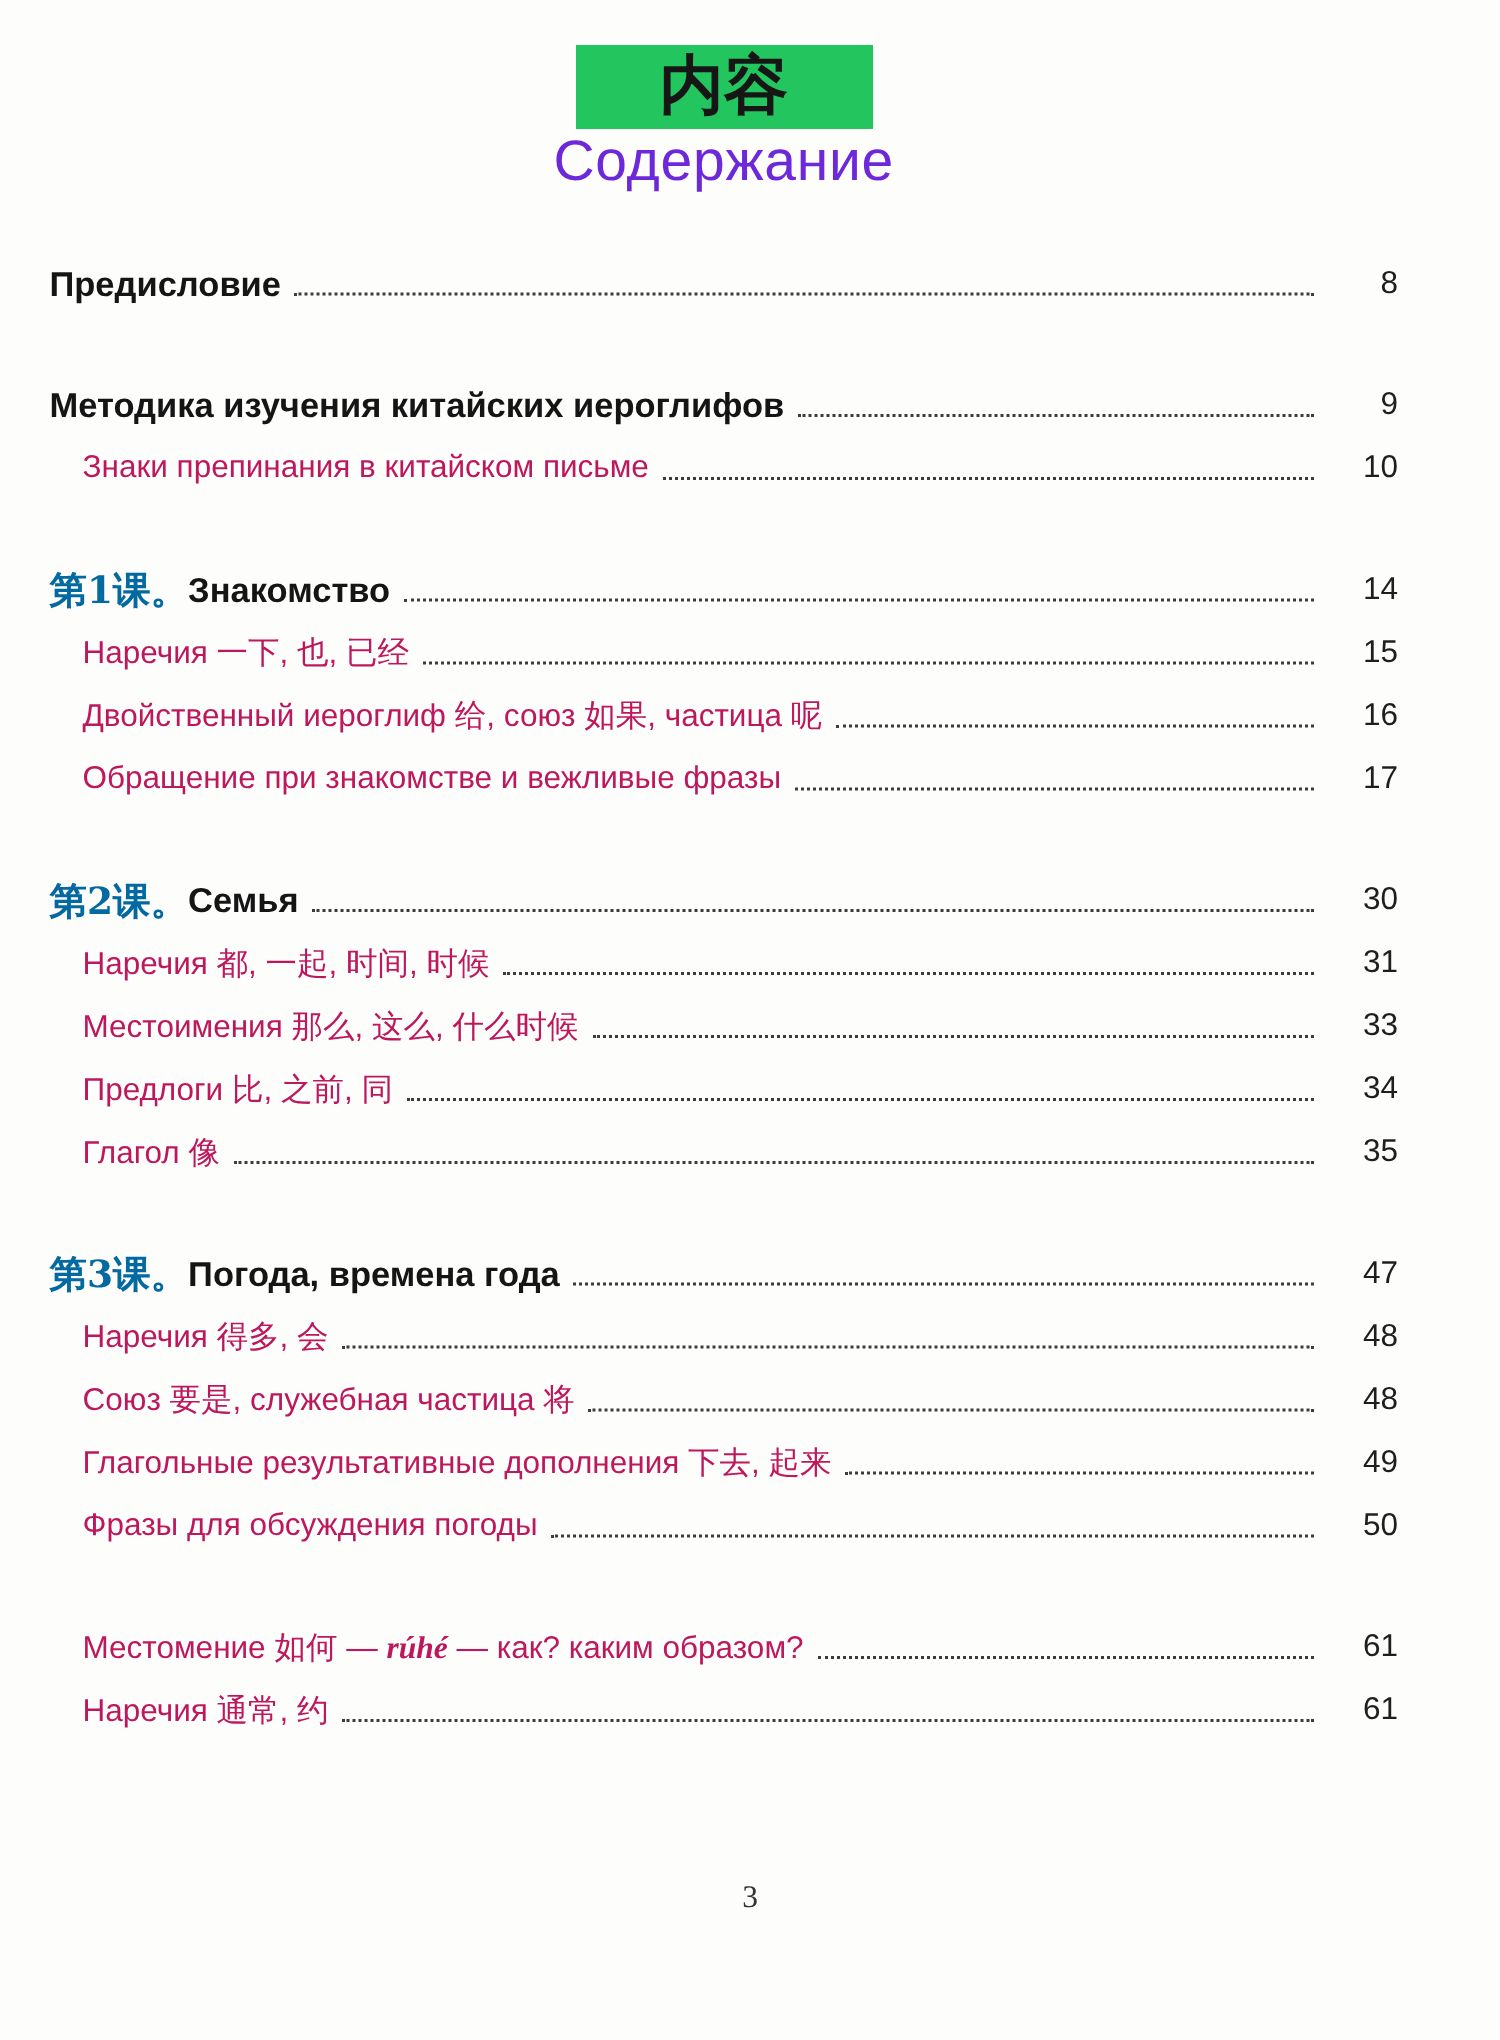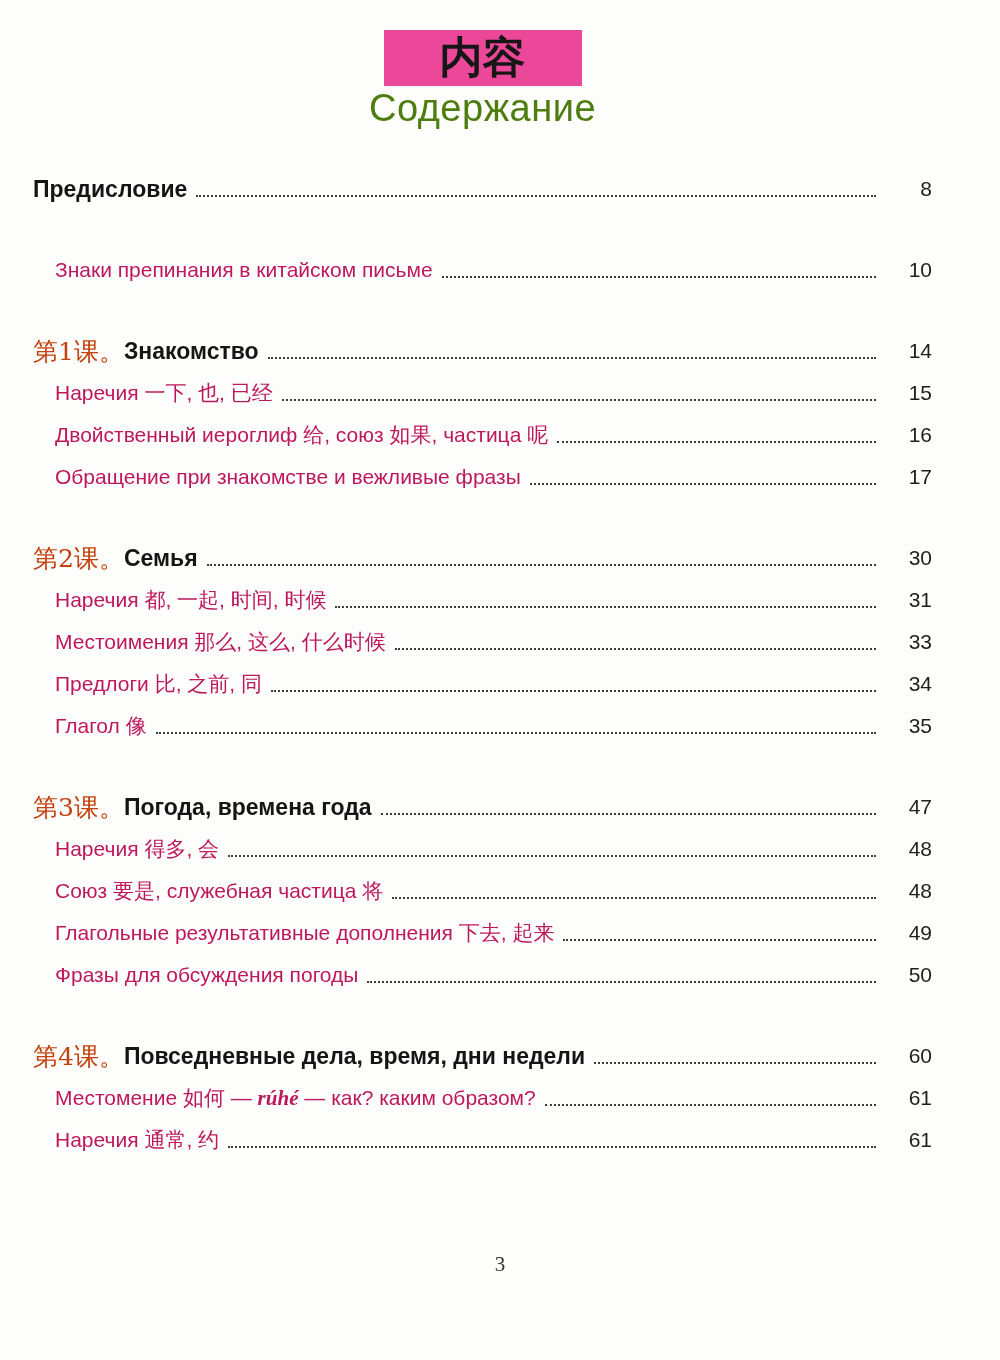--- a/index.html
+++ b/index.html
@@ -16,28 +16,28 @@
     overflow: hidden;
   }
   .title-block { text-align: center; }
   .title-cn {
     display: inline-block;
     font-family: "DejaVu Serif", "Liberation Serif", serif;
     font-weight: 600;
     font-size: 43px;
     line-height: 54px;
     color: #161616;
-    background: #ec4899;
+    background: #22c55e;
     padding: 0 56px 2px 56px;
   }
   .title-ru {
     font-size: 38px;
     line-height: 44px;
     font-weight: 400;
-    color: #4d7c0f;
+    color: #6d28d9;
     letter-spacing: 0.5px;
   }
   .toc { margin-top: 38px; }
   .group + .group { margin-top: 39px; }
   .row {
     display: flex;
     align-items: center;
     height: 42px;
     white-space: nowrap;
   }
@@ -48,23 +48,23 @@
   }
   .head-label {
     flex: none;
     font-size: 23px;
     font-weight: bold;
     color: #151515;
   }
   .row-sub { padding-left: 22px; }
   .cjk-prefix {
     font-family: "DejaVu Serif", "Liberation Serif", serif;
-    font-weight: 400;
+    font-weight: 700;
     font-size: 25px;
-    color: #c2410c;
+    color: #0369a1;
   }
   .lesson-title {
     font-size: 23px;
     font-weight: bold;
     color: #151515;
   }
   .pinyin {
     font-family: "Liberation Serif", "DejaVu Serif", serif;
     font-style: italic;
     font-weight: bold;
@@ -108,20 +108,25 @@
 
     <div class="group">
       <div class="row">
         <span class="head-label">Предисловие</span>
         <span class="leader"></span>
         <span class="pagenum">8</span>
       </div>
     </div>
 
     <div class="group">
+      <div class="row">
+        <span class="head-label">Методика изучения китайских иероглифов</span>
+        <span class="leader"></span>
+        <span class="pagenum">9</span>
+      </div>
       <div class="row row-sub">
         <span class="label">Знаки препинания в китайском письме</span>
         <span class="leader"></span>
         <span class="pagenum">10</span>
       </div>
     </div>
 
     <div class="group">
       <div class="row">
         <span class="cjk-prefix">第1课。</span>
@@ -198,26 +203,20 @@
         <span class="pagenum">49</span>
       </div>
       <div class="row row-sub">
         <span class="label">Фразы для обсуждения погоды</span>
         <span class="leader"></span>
         <span class="pagenum">50</span>
       </div>
     </div>
 
     <div class="group">
-      <div class="row">
-        <span class="cjk-prefix">第4课。</span>
-          <span class="lesson-title">Повседневные дела, время, дни недели</span>
-        <span class="leader"></span>
-        <span class="pagenum">60</span>
-      </div>
       <div class="row row-sub">
         <span class="label"><span>Местомение 如何 — </span><span class="pinyin">rúhé</span><span> — как? каким образом?</span></span>
         <span class="leader"></span>
         <span class="pagenum">61</span>
       </div>
       <div class="row row-sub">
         <span class="label">Наречия 通常, 约</span>
         <span class="leader"></span>
         <span class="pagenum">61</span>
       </div>

